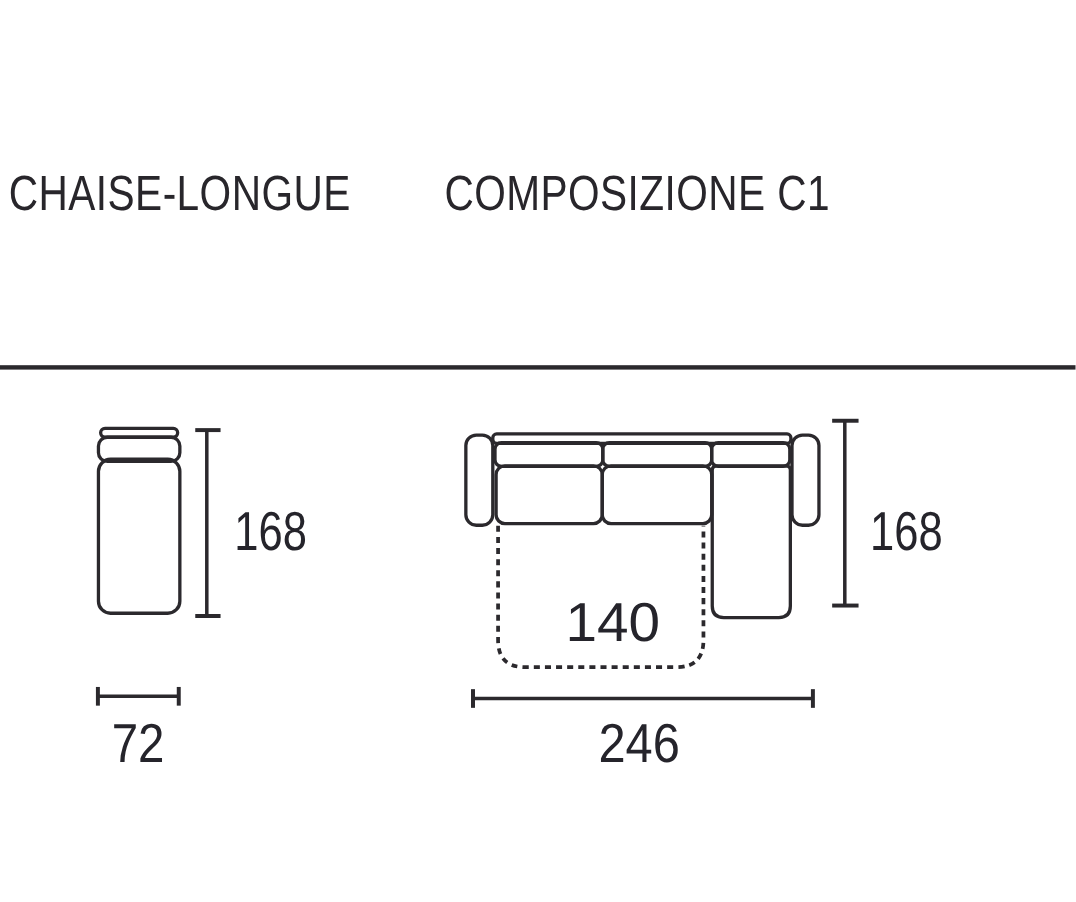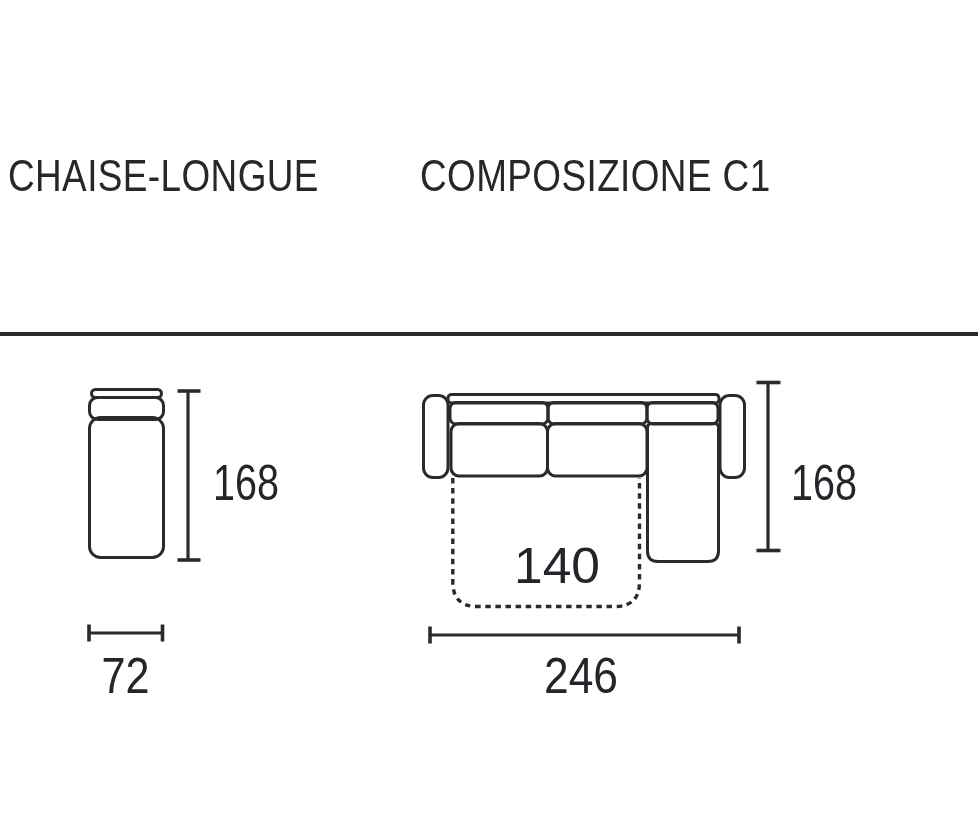--- a/index.html
+++ b/index.html
@@ -13,21 +13,21 @@
     width: 978px;
     height: 820px;
     background: #ffffff;
     overflow: hidden;
   }
   .title-row {
     position: absolute;
     left: 8px;
     top: 153px;
     display: flex;
-    gap: 33px;
+    gap: 17px;
     font-size: 45px;
     line-height: 45px;
     font-weight: 400;
     letter-spacing: 0.5px;
     color: #28262b;
     white-space: nowrap;
   }
   .title-row span {
     display: inline-block;
     transform: scaleX(0.82);

